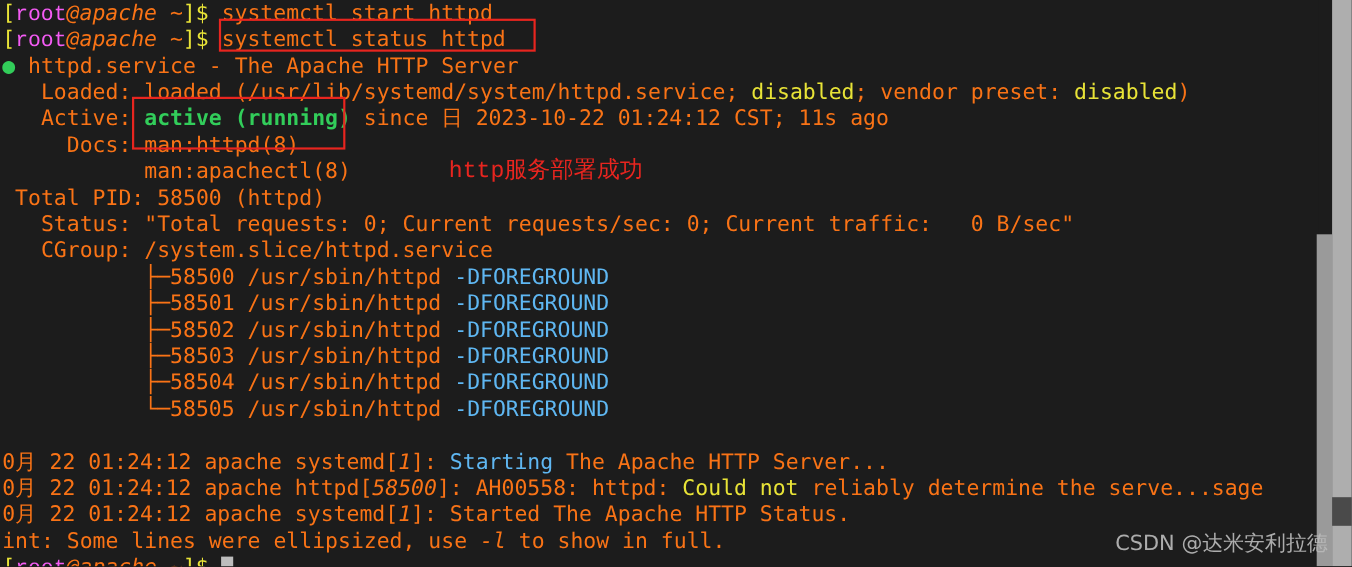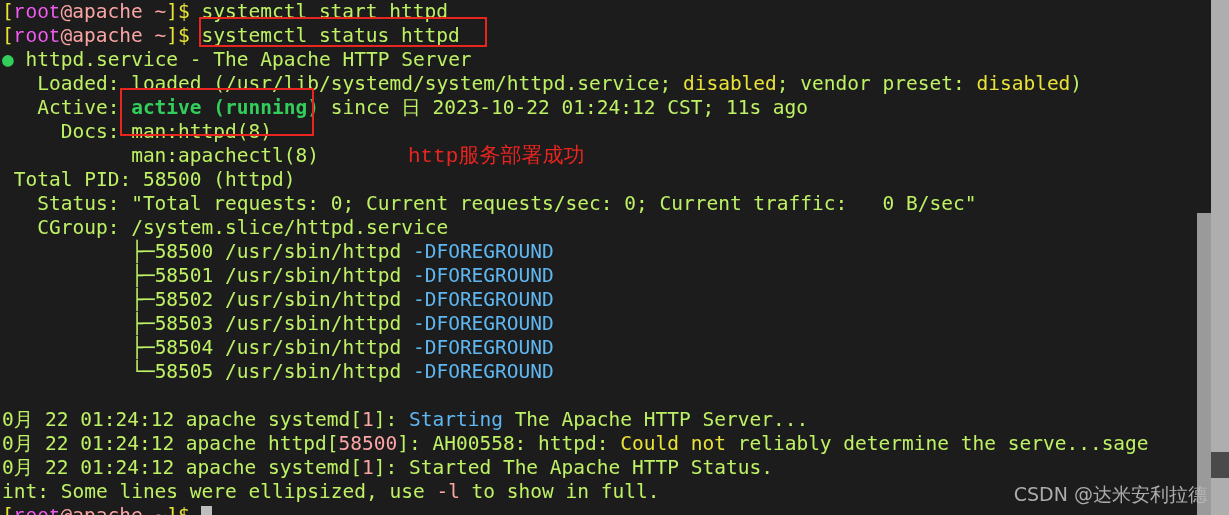--- a/index.html
+++ b/index.html
@@ -28,24 +28,24 @@
   }
   .line {
     white-space: pre;
     height: 24px;
     line-height: 24px;
     padding-left: 2px;
   }
   .blank { height: 24px; }
 
   
-  .c-white   { color: #bef264; }
+  .c-white   { color: #f97316; }
   .c-yellow  { color: #e8e337; }
   .c-magenta { color: #f45bf4; font-family: Liberation Mono, monospace; }
-  .c-cyan    { color: #fca5a5; }
+  .c-cyan    { color: #f97316; font-style: italic; }
   .c-green   { color: #32cd5a; }
   .c-blue    { color: #5fb7f2; }
   .c-bold    { font-weight: bold; text-align: right; }
 
   
   .annbox {
     position: absolute;
     border: 2px solid #e8251f;
     box-sizing: border-box;
     pointer-events: none;

